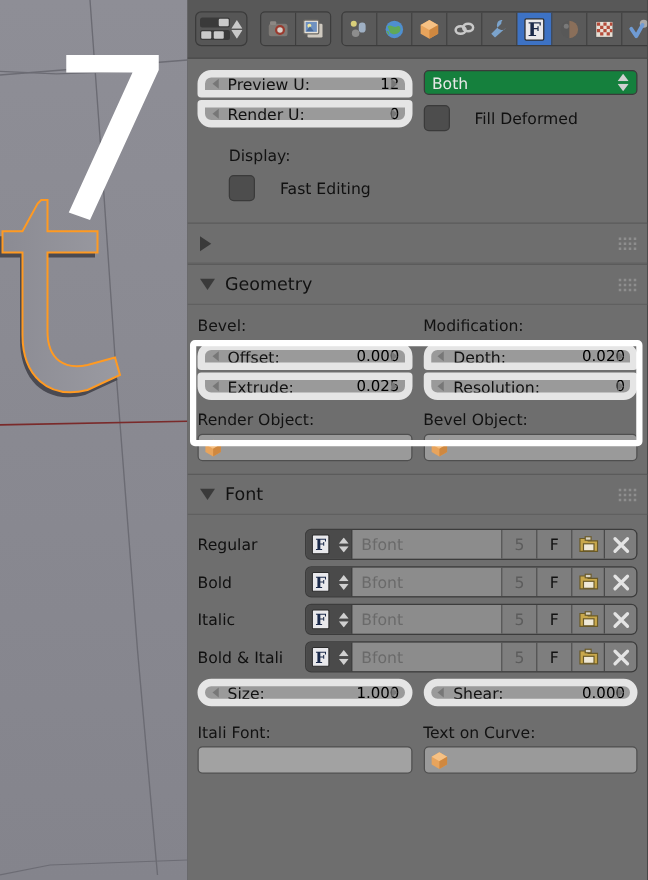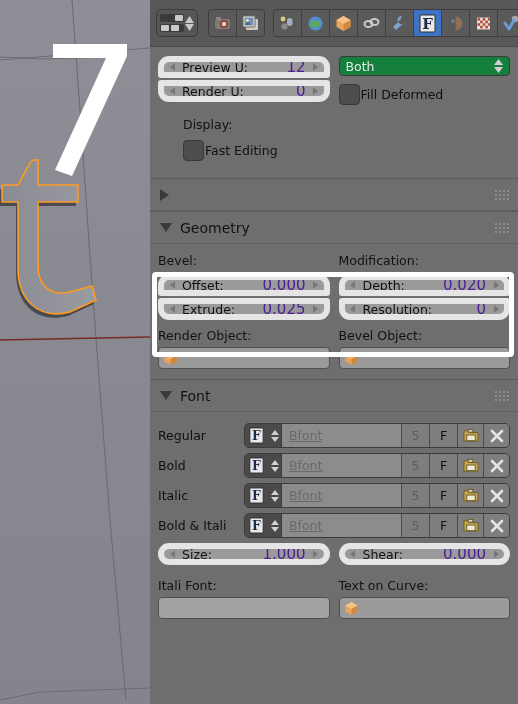--- a/index.html
+++ b/index.html
@@ -50,42 +50,42 @@
   .blk{padding:0 8px;}
   .two{display:flex;gap:9px;}
   .col{flex:1;min-width:0;}
 
   
   .numf{position:relative;height:22px;background:#9a9a9a;border:6px solid #e5e5e5;
         border-radius:11px;display:flex;align-items:center;
         box-sizing:border-box;overflow:hidden;}
   .numf .lbl{position:absolute;left:18px;font-size:12.5px;color:#111;
              white-space:nowrap;}
-  .numf .val{position:absolute;right:18px;font-size:15px;color:#4c1d95;}
+  .numf .val{position:absolute;right:4px;font-size:12px;color:#000000;}
   .numf .ar{position:absolute;top:0;height:100%;width:16px;display:flex;
             align-items:center;justify-content:center;}
   .numf .ar.l{left:0;} .numf .ar.r{right:0;}
   .numf .ar span{display:block;width:0;height:0;border-top:4px solid transparent;
                  border-bottom:4px solid transparent;}
   .numf .ar.l span{border-right:5px solid #777;}
   .numf .ar.r span{border-left:5px solid #777;}
 
   
   .stack .numf.top{border-radius:11px 11px 3px 3px;margin-bottom:2px;}
   .stack .numf.bot{border-radius:3px 3px 11px 11px;}
 
   
   .dd{height:20px;background:#15803d;border:1px solid #3a3a3a;border-radius:4px;
       display:flex;align-items:center;padding:0 6px;box-sizing:border-box;
       justify-content:space-between;}
   .dd .t{font-size:12.5px;color:#e8e8e8;}
   .dd .updown{display:flex;flex-direction:column;gap:2px;}
 
   
-  .cbrow{display:flex;align-items:center;gap:1px;margin-top:8px;}
+  .cbrow{display:flex;align-items:center;gap:20px;margin-top:8px;}
   .cbox{width:19px;height:19px;background:#4d4d4d;border:1px solid #3a3a3a;
         border-radius:4px;flex:none;}
   .cblbl{font-size:12.5px;color:#101010;}
 
   
   .seclbl{font-size:12.5px;color:#121212;}
 
   
   .phdr{position:relative;height:31px;display:flex;align-items:center;
         padding-left:10px;border-top:1px solid #5b5b5b;
@@ -116,21 +116,21 @@
   .fwidget{flex:1;height:25px;display:flex;align-items:stretch;
            background:#5b5b5b;border:1px solid #3c3c3c;border-radius:5px;
            overflow:hidden;box-sizing:border-box;}
   .fw-icon{width:23px;background:#4a4a4a;display:flex;align-items:center;
            justify-content:center;}
   .fw-ud{width:13px;background:#4a4a4a;display:flex;flex-direction:column;
          align-items:center;justify-content:center;gap:2px;
          border-right:1px solid #3c3c3c;}
   .fw-name{flex:1;background:#8c8c8c;display:flex;align-items:center;
            padding-left:7px;border-right:1px solid #4a4a4a;}
-  .fw-name span{font-size:12.5px;color:#6a6a6a;text-decoration:underline;}
+  .fw-name span{font-size:12.5px;color:#6a6a6a;}
   .fw-num{width:27px;background:#7e7e7e;display:flex;align-items:center;
           justify-content:center;border-right:1px solid #4a4a4a;}
   .fw-num span{font-size:12.5px;color:#5c5c5c;}
   .fw-f{width:27px;background:#7e7e7e;display:flex;align-items:center;
         justify-content:center;border-right:1px solid #4a4a4a;}
   .fw-f span{font-size:12.5px;color:#111;}
   .fw-btn{width:25px;background:#7e7e7e;display:flex;align-items:center;
           justify-content:center;border-right:1px solid #4a4a4a;}
   .fw-btn:last-child{border-right:none;}
 

